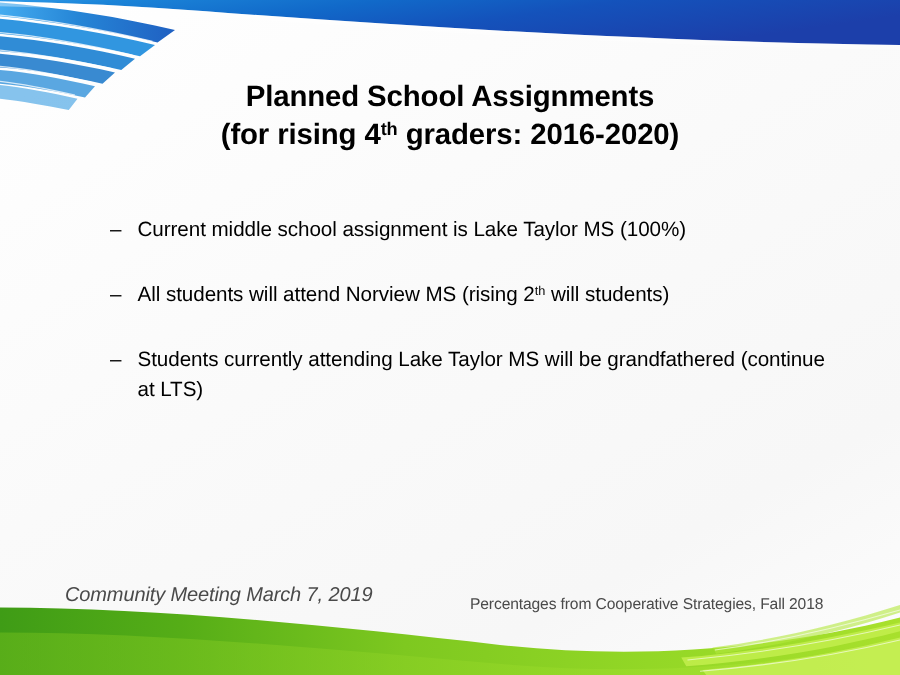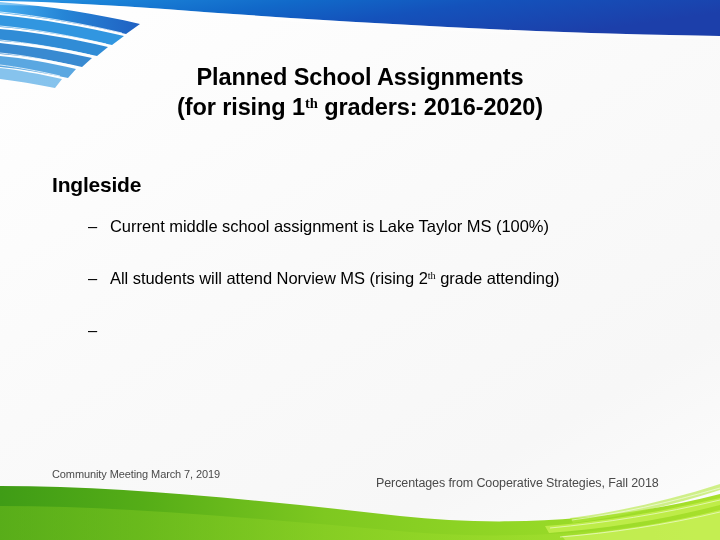--- a/index.html
+++ b/index.html
@@ -50,21 +50,20 @@
     line-height: 30px;
     letter-spacing: -0.1px;
   }
   #title-block .tline { display: block; white-space: nowrap; }
   sup {
     font-size: 0.62em;
     vertical-align: baseline;
     position: relative;
     top: -0.46em;
     line-height: 0;
-    font-family: Liberation Serif, serif;
   }
 
   #body-block {
     position: absolute;
     left: 52px;
     top: 172px;
     width: 630px;
   }
   .lvl1 {
     font-size: 21px;
@@ -98,24 +97,25 @@
   }
   .btext {
     flex: 1 1 auto;
     max-width: 560px;
   }
 
   .footer-left {
     position: absolute;
     left: 52px;
     top: 468px;
-    font-size: 11px;
+    font-size: 16px;
     color: #4a4a4a;
     letter-spacing: -0.1px;
     white-space: nowrap;
+    font-style: italic;
   }
   .footer-right {
     position: absolute;
     left: 376px;
     top: 476px;
     font-size: 12.5px;
     color: #4a4a4a;
     letter-spacing: -0.1px;
     white-space: nowrap;
   }
@@ -193,41 +193,41 @@
       <path d="M720,500 C662,514 604,523 550,528"></path>
       <path d="M720,512 C666,525 610,533 560,537"></path>
       <path d="M720,488 C668,503 618,514 572,520"></path>
     </g>
   </svg>
 
   <div id="content">
 
     <div id="title-block">
       <span class="tline">Planned School Assignments</span>
-      <span class="tline"><span>(for rising 1</span><sup>th</sup><span> graders: 2016-2020)</span></span>
+      <span class="tline"><span>(for rising 4</span><sup>th</sup><span> graders: 2016-2020)</span></span>
     </div>
 
     <div id="body-block">
 
-      <div class="lvl1">Ingleside</div>
 
       <ul class="bullet-list">
 
         <li class="bullet-item">
           <span class="dash">–</span>
           <span class="btext"><span>Current middle school assignment is Lake Taylor MS (100%)</span><sup></sup><span></span></span>
         </li>
 
         <li class="bullet-item">
           <span class="dash">–</span>
-          <span class="btext"><span>All students will attend Norview MS (rising 2</span><sup>th</sup><span> grade attending)</span></span>
+          <span class="btext"><span>All students will attend Norview MS (rising 2</span><sup>th</sup><span> will students)</span></span>
         </li>
 
         <li class="bullet-item">
           <span class="dash">–</span>
+          <span class="btext"><span>Students currently attending Lake Taylor MS will be grandfathered (continue at LTS)</span><sup></sup><span></span></span>
         </li>
 
       </ul>
     </div>
 
     <div class="footer-left">Community Meeting March 7, 2019</div>
     <div class="footer-right">Percentages from Cooperative Strategies, Fall 2018</div>
 
   </div>
 </div>

